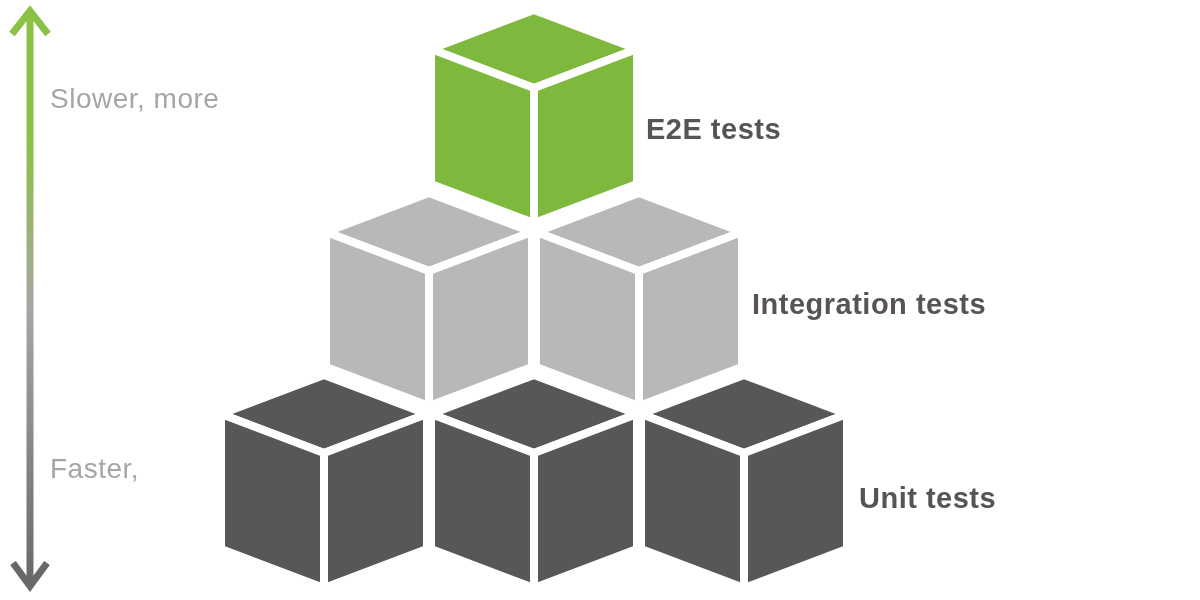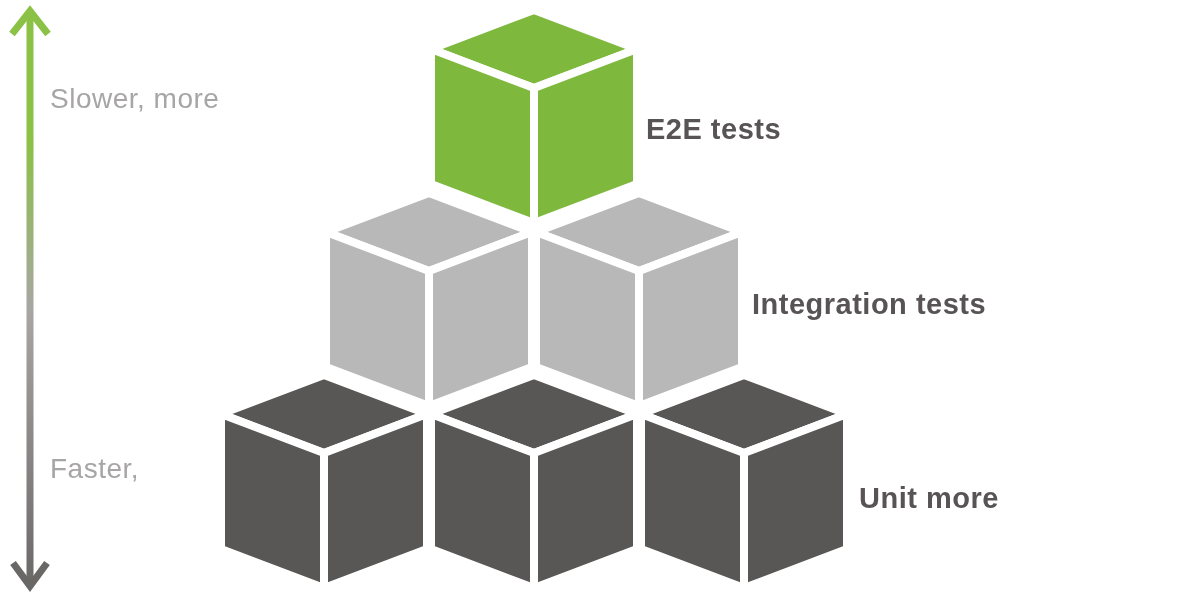--- a/index.html
+++ b/index.html
@@ -103,15 +103,15 @@
   <div class="axis-label" id="axis-label-top" style="color: rgb(167, 165, 165);">
     <div>Slower, more</div>
   </div>
 
   <div class="axis-label" id="axis-label-bottom" style="color: rgb(167, 165, 165);">
     <div>Faster,</div>
   </div>
 
   <div class="level-label" id="label-e2e" style="color: rgb(88, 84, 85);">E2E tests</div>
   <div class="level-label" id="label-integration" style="color: rgb(88, 84, 85);">Integration tests</div>
-  <div class="level-label" id="label-unit" style="color: rgb(88, 84, 85);">Unit more</div>
+  <div class="level-label" id="label-unit" style="color: rgb(88, 84, 85);">Unit tests</div>
 
 </div>
 
 </body></html>

